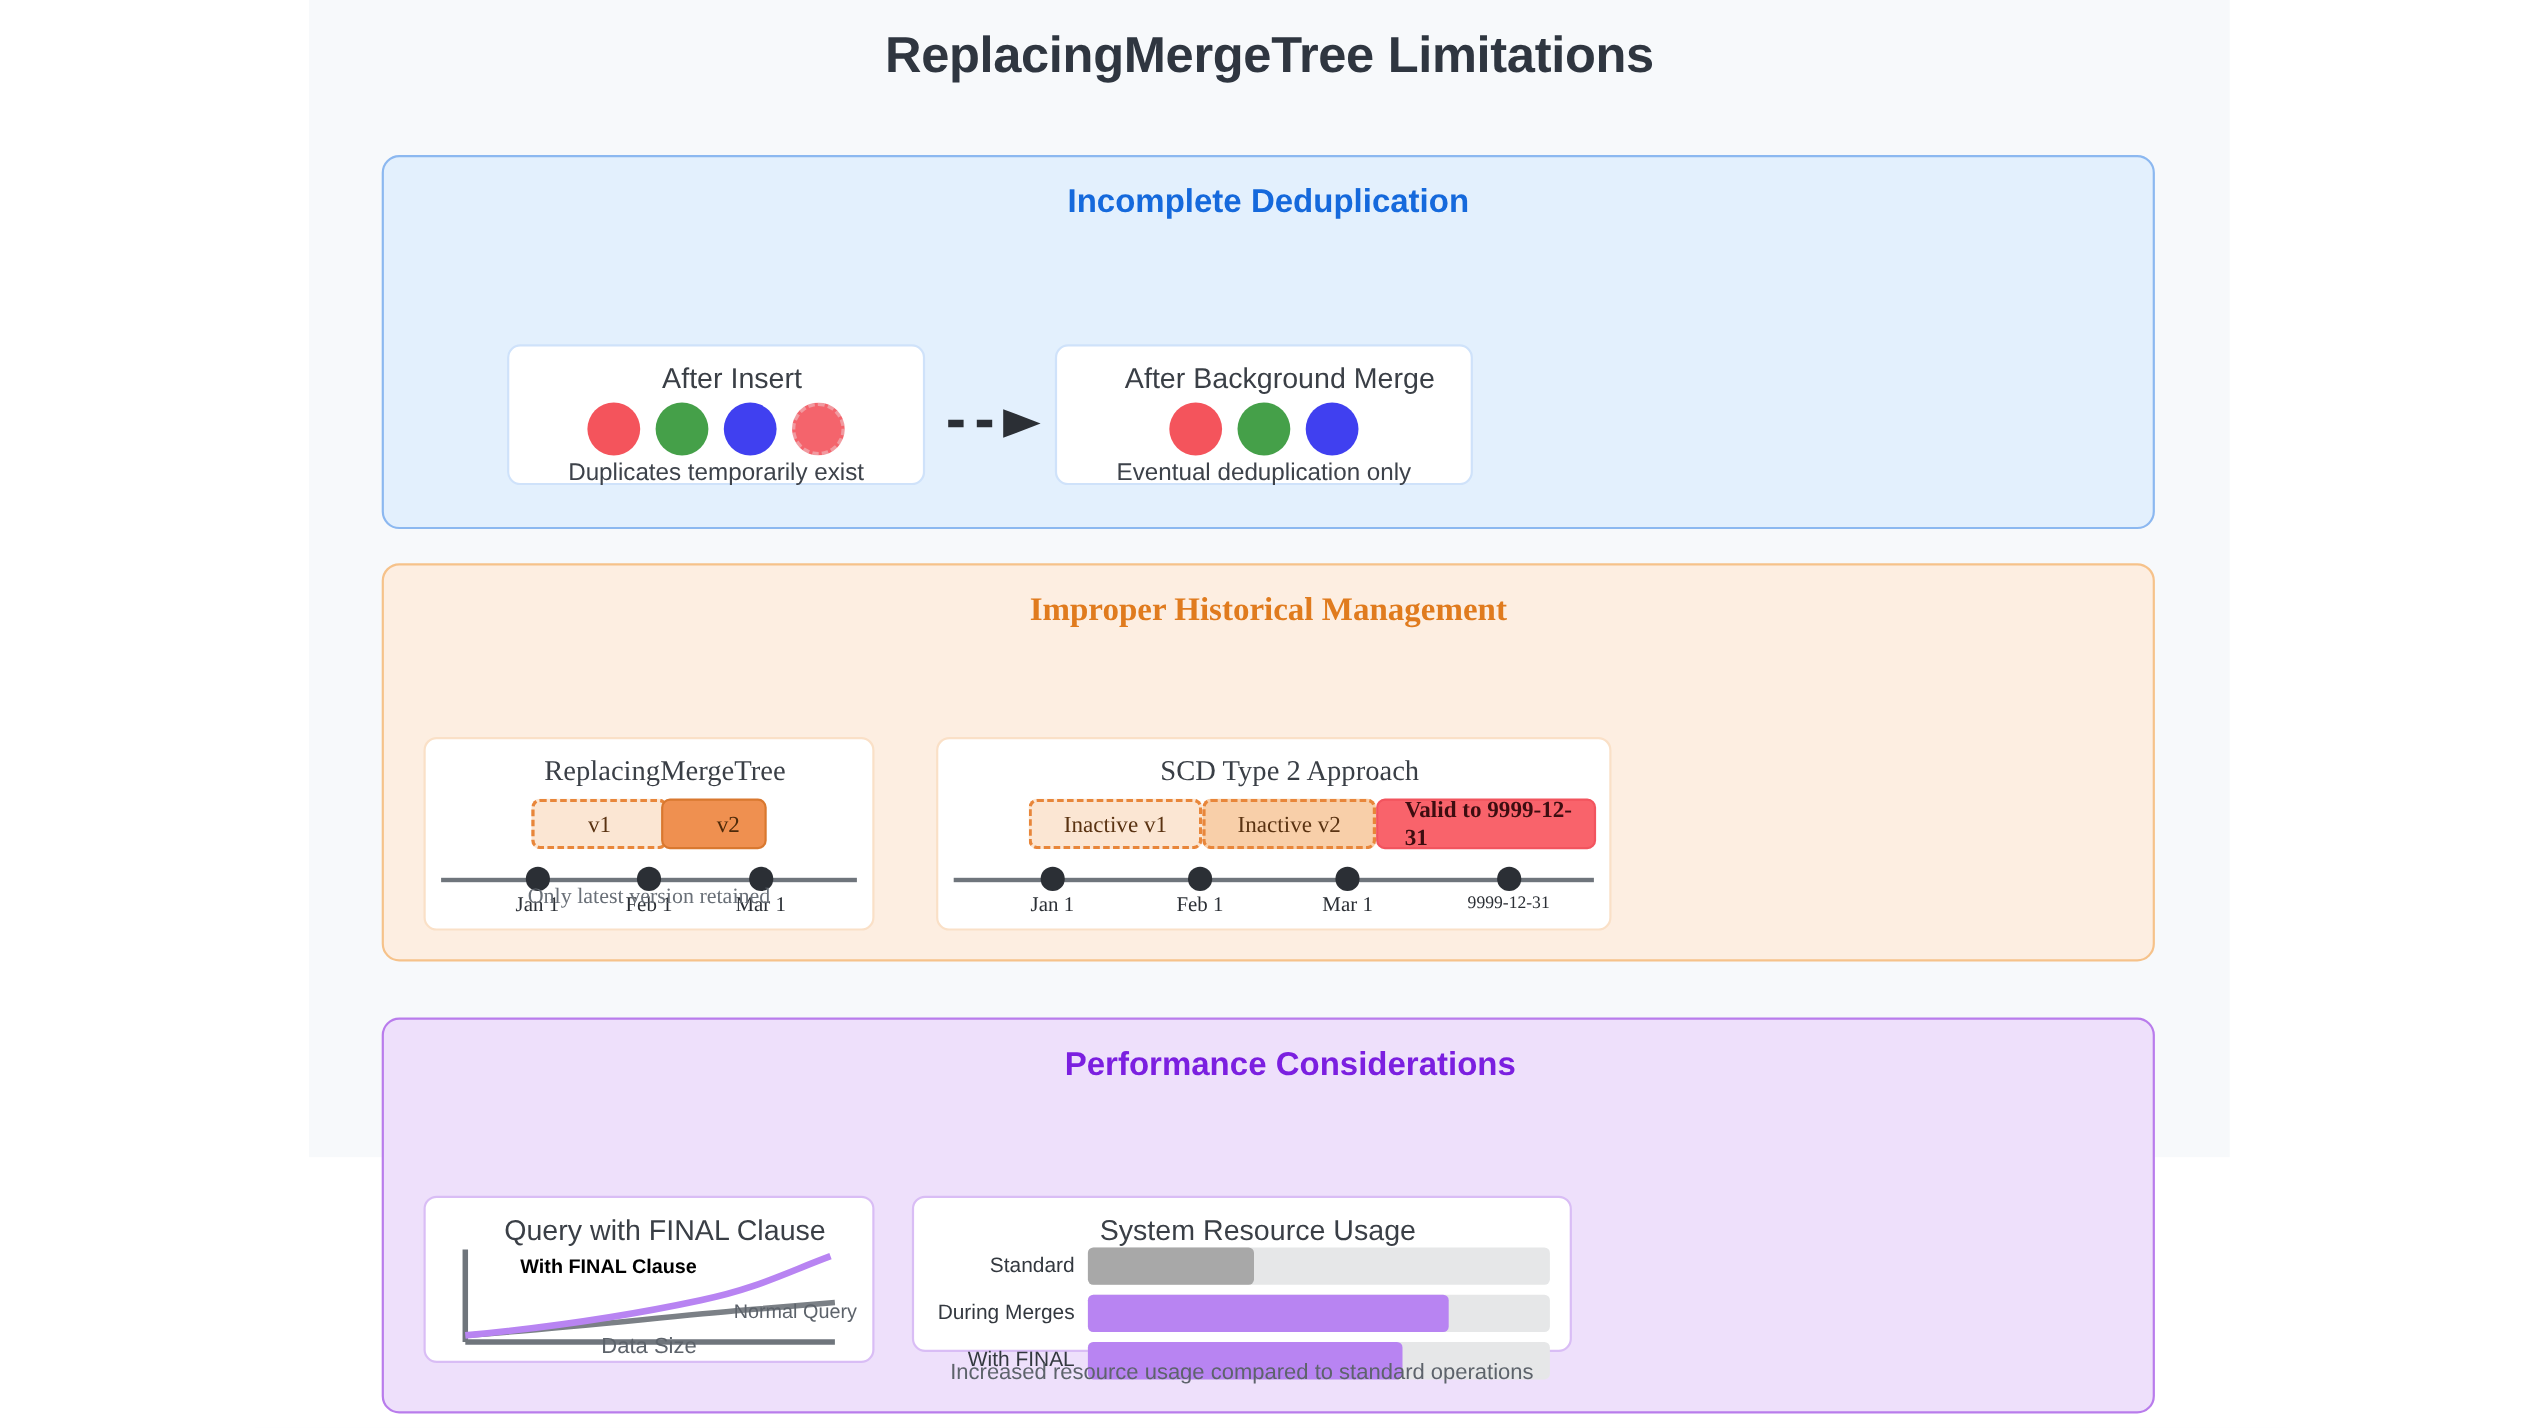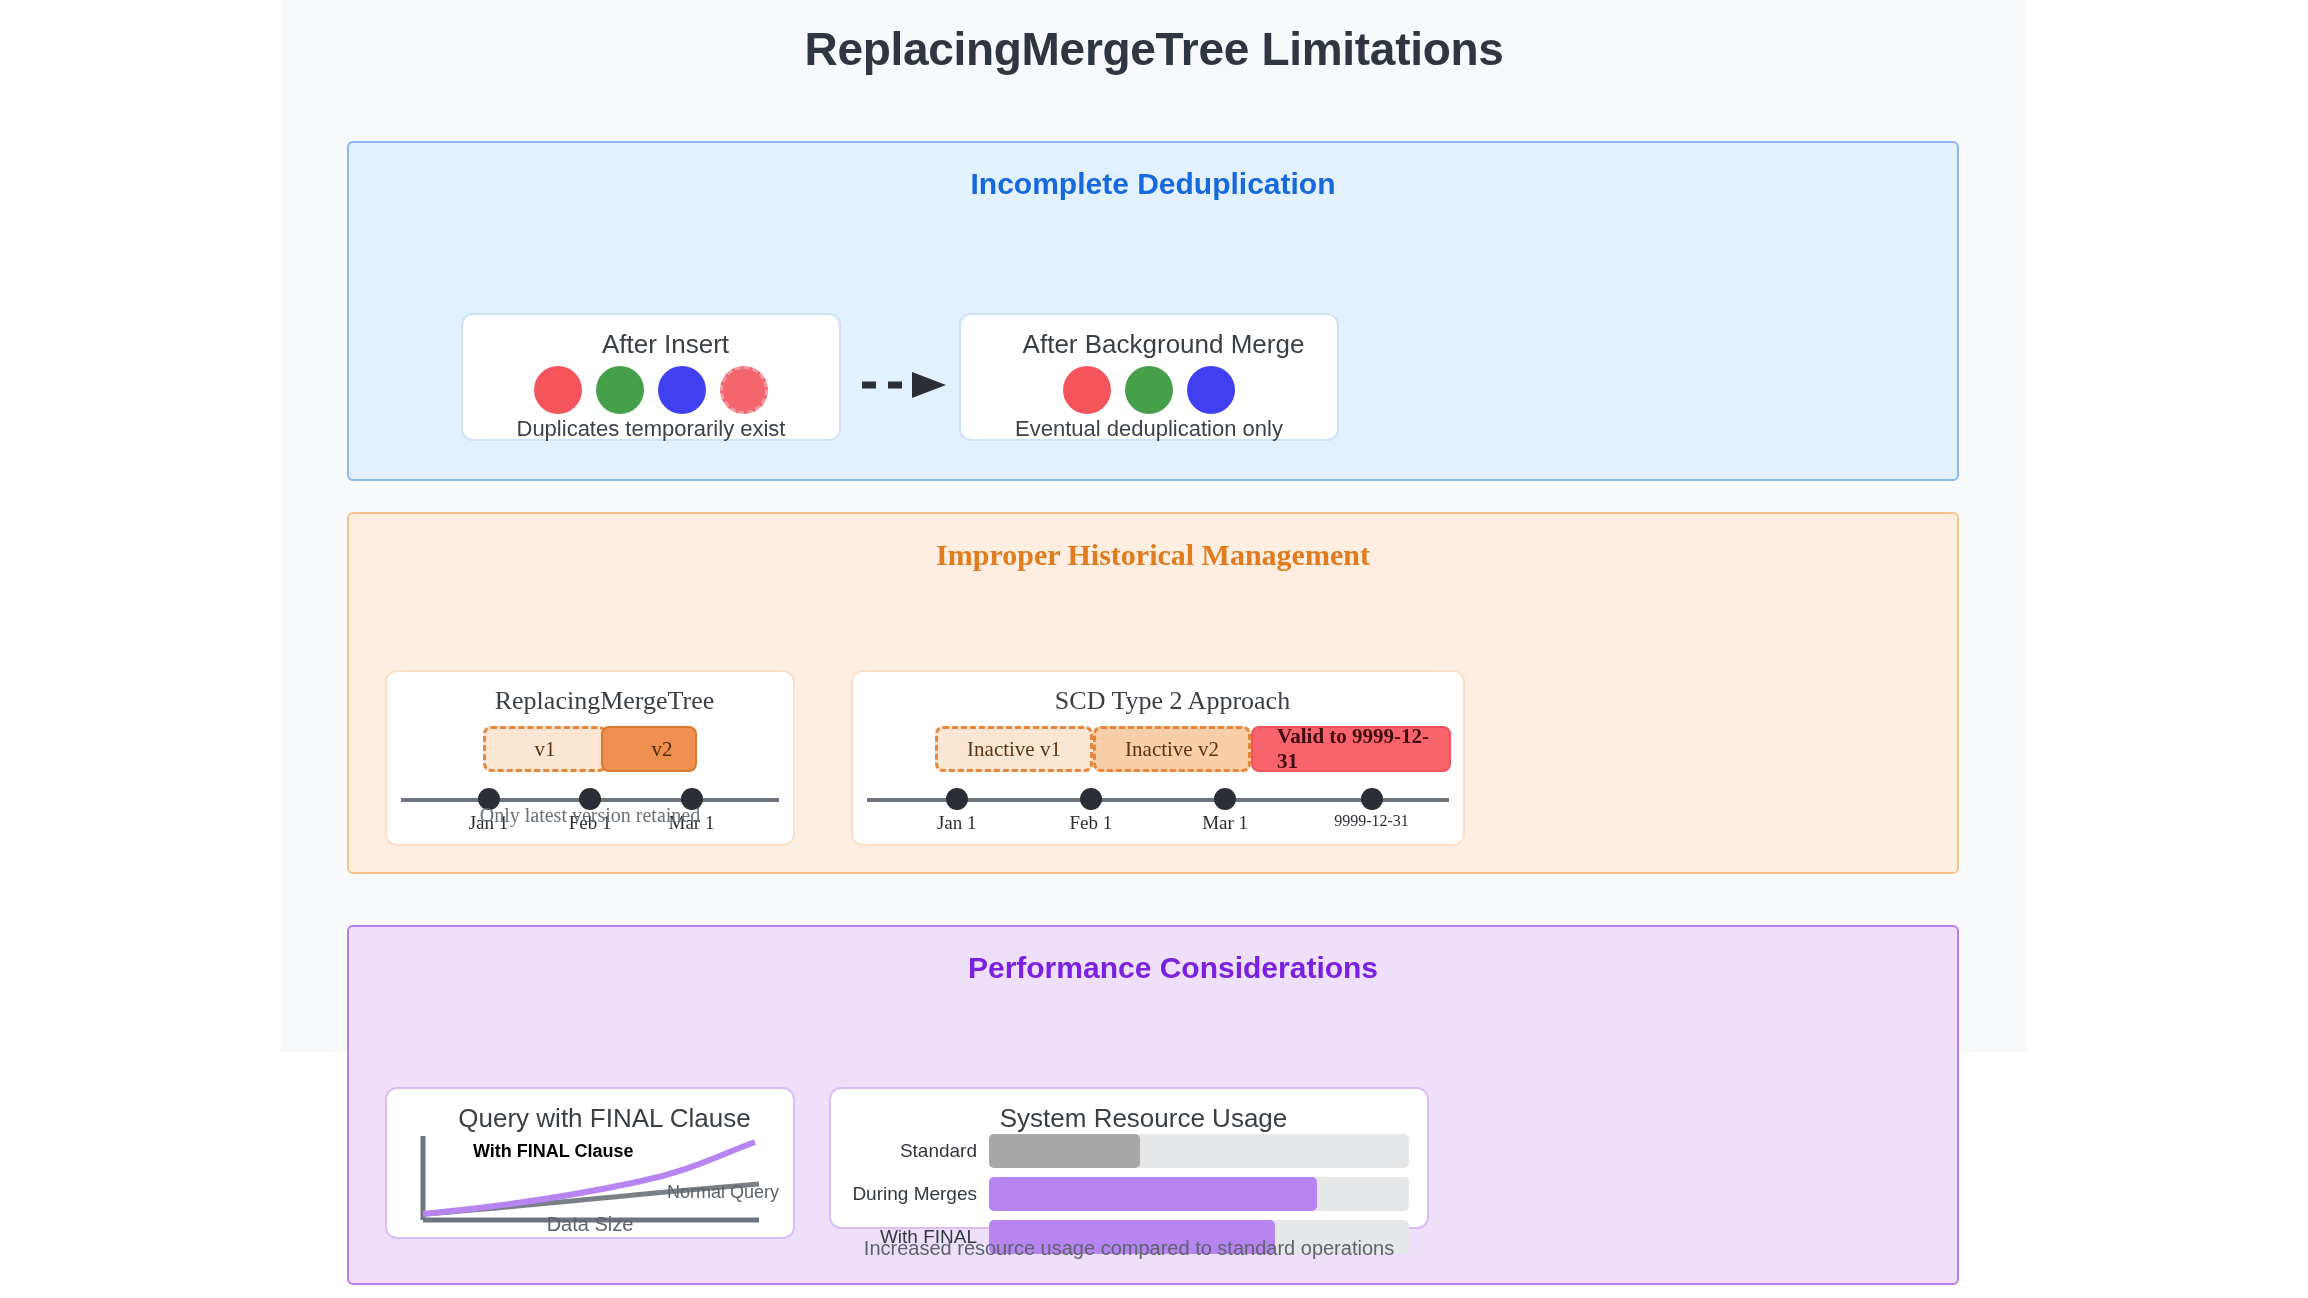--- a/index.html
+++ b/index.html
@@ -18,21 +18,21 @@
     font-size:46px;
     font-weight:bold;
     color:#2f3640;
     padding-top:22px;
     letter-spacing:-0.3px;
   }
 
   
   .section{
     position:absolute;
-    border-radius:6px;
+    border-radius:16px;
     border:2px solid;
     box-sizing:border-box;
   }
   .section-title{
     text-align:center;
     font-size:30px;
     font-weight:bold;
     margin-top:24px;
   }
 

